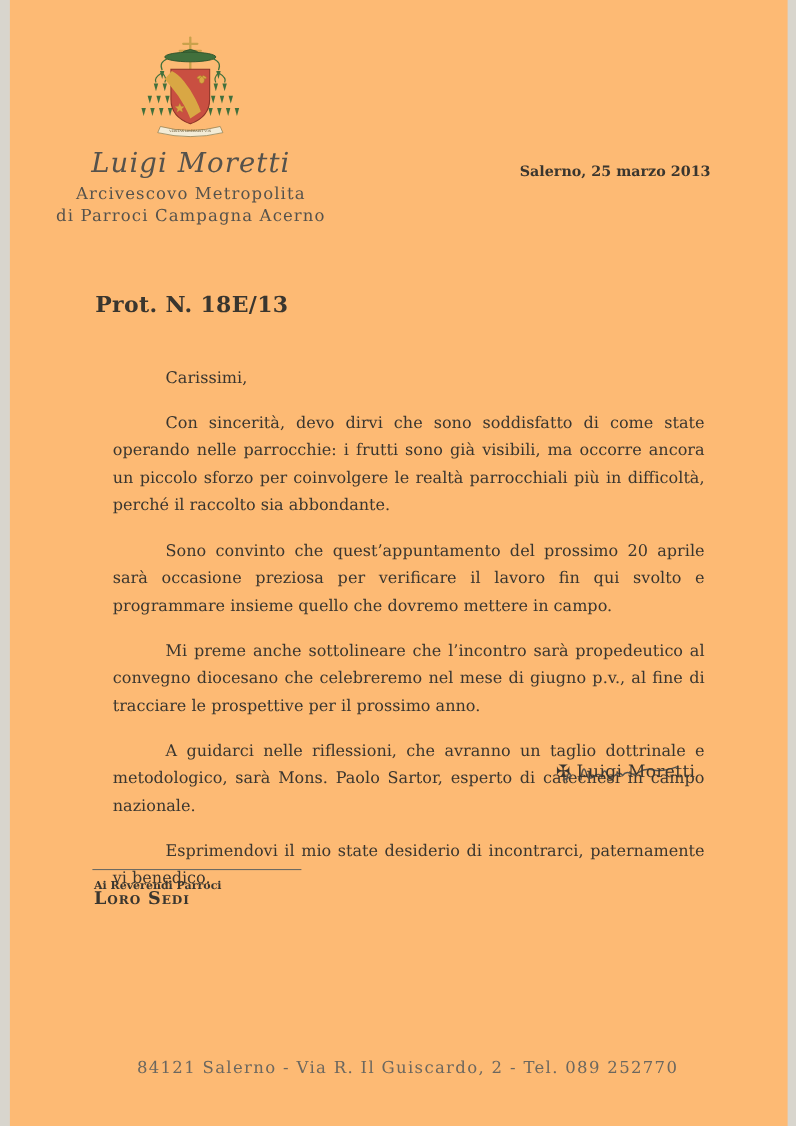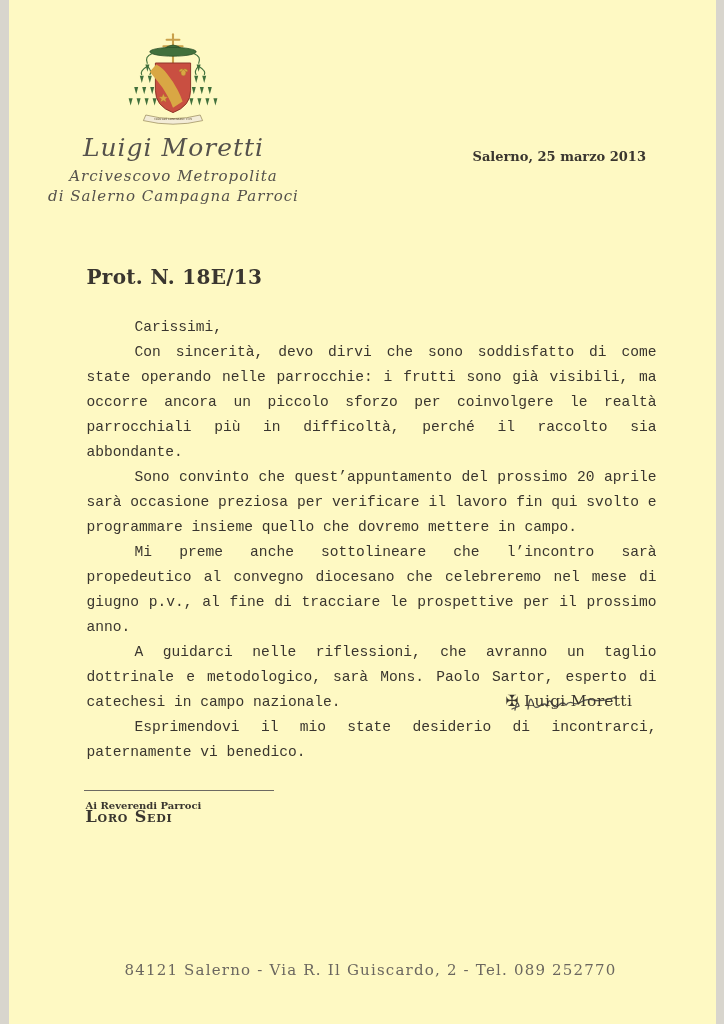--- a/index.html
+++ b/index.html
@@ -1,31 +1,31 @@
 <!DOCTYPE html>
 <html><head>
 <meta charset="utf-8">
 <style>
   html,body{margin:0;padding:0;}
   body{background:#d8d5cd;font-family:"DejaVu Serif","Liberation Serif",serif;}
   .sheet{
     position:relative;width:707px;height:1024px;margin:0 auto;
-    background:#fef9c3;color:#3a362f;overflow:hidden;
+    background:#fdba74;color:#3a362f;overflow:hidden;
   }
   
   .crest{position:absolute;left:108px;top:30px;width:112px;height:106px;}
   .lh-text{position:absolute;left:35px;top:134px;width:260px;text-align:center;color:#55524c;}
   .lh-name{font-style:italic;font-size:25px;letter-spacing:1px;line-height:1.1;}
-  .lh-sub{font-style:italic;font-size:15px;letter-spacing:1px;line-height:1.35;margin-top:4px;}
+  .lh-sub{font-size:15px;letter-spacing:1px;line-height:1.35;margin-top:4px;}
   
   .dateline{position:absolute;left:464px;top:149px;font-weight:bold;font-size:13px;}
   .protocol{position:absolute;left:78px;top:265px;font-weight:bold;font-size:20px;letter-spacing:.3px;}
   
   .body-block{position:absolute;left:78px;top:315px;width:570px;font-size:14.6px;line-height:25px;text-align:justify;}
-  .body-block p{margin:0;font-family:Liberation Mono, monospace;}
+  .body-block p{margin:16px;}
   .ind{text-indent:48px;}
   
   .sig-scribble{position:absolute;left:492px;top:688px;}
   .sig-name{position:absolute;left:497px;top:692px;font-size:15.5px;letter-spacing:.3px;}
   
   .rec-rule{position:absolute;left:75px;top:790px;width:190px;height:0;border-top:1.5px solid #6d6a62;}
   .rec-line1{position:absolute;left:77px;top:800px;font-weight:bold;font-size:10px;}
   .rec-line2{position:absolute;left:77px;top:807px;font-weight:bold;font-size:16px;font-variant:small-caps;letter-spacing:.8px;}
   
   .footer{position:absolute;left:0;top:961px;width:724px;text-align:center;
@@ -98,21 +98,21 @@
     <g>
       <path d="M36,105 q34,9 68,0 l3,7 q-37,9 -74,0 z" fill="#f3ecd7" stroke="#8a7a4d" stroke-width=".8"></path>
       <text x="70" y="111.6" font-size="3.6" text-anchor="middle" fill="#5a4a2a" font-family="DejaVu Serif, Liberation Serif, serif">VERITAS LIBERABIT VOS</text>
     </g>
   </svg>
 
   <div class="lh-text">
     <div class="lh-name">Luigi Moretti</div>
     <div class="lh-sub">
       <div>Arcivescovo Metropolita</div>
-      <div>di Salerno Campagna Parroci</div>
+      <div>di Parroci Campagna Acerno</div>
     </div>
   </div>
 
   <div class="dateline">Salerno, 25 marzo 2013</div>
 
   <div class="protocol">Prot. N. 18E/13</div>
 
   <div class="body-block">
     <p class="ind">Carissimi,</p>
     <p class="ind">Con sincerità, devo dirvi che sono soddisfatto di come state operando nelle parrocchie: i frutti sono già visibili, ma occorre ancora un piccolo sforzo per coinvolgere le realtà parrocchiali più in difficoltà, perché il raccolto sia abbondante.</p>

